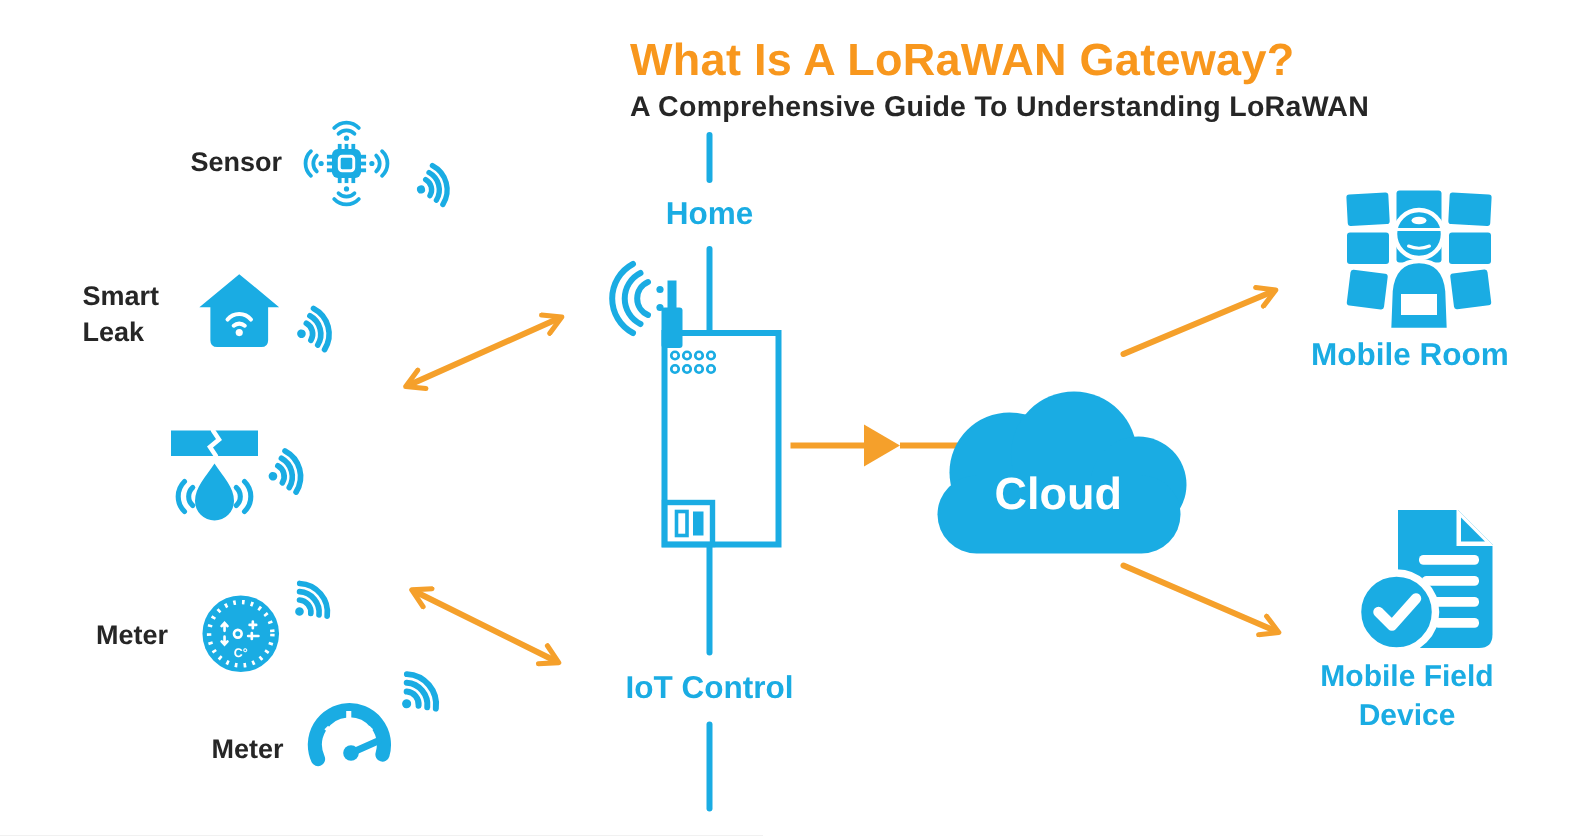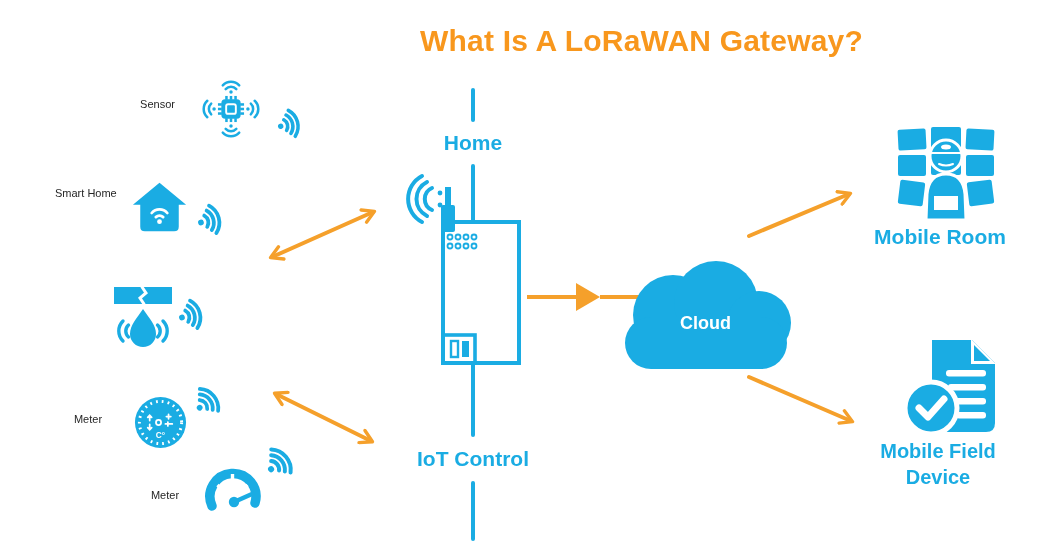--- a/index.html
+++ b/index.html
@@ -11,21 +11,21 @@
   }
   html,body{margin:0;padding:0;background:#e8e8e8;}
   .diagram{
     position:relative;width:1060px;height:557px;background:var(--bg);
     font-family:"Liberation Sans",sans-serif;overflow:hidden;margin:0 auto;
   }
   .abs{position:absolute;}
   .header{right:18px;left:420px;top:24px;}
   .title{color:var(--title-orange);font-size:30px;font-weight:800;letter-spacing:.2px;line-height:1.1;}
   .subtitle{color:var(--text-dark);font-size:19px;font-weight:700;margin-top:4px;letter-spacing:.2px;}
-  .dev-label{color:var(--text-dark);font-weight:400;font-size:11px;line-height:1.32;}
+  .dev-label{color:var(--text-dark);font-weight:700;font-size:18px;line-height:1.32;}
   .blue-label{color:var(--blue);font-weight:800;}
   .center{text-align:center;}
   .vline{width:3.5px;background:var(--blue);border-radius:2px;}
   
   .fb{fill:var(--blue);} .fw{fill:#fff;} .fo{fill:var(--orange);}
   .sb{stroke:var(--blue);fill:none;} .sw{stroke:#fff;fill:none;} .so{stroke:var(--orange);fill:none;}
   svg{display:block;overflow:visible;}
 </style>
 </head>
 <body>
@@ -41,20 +41,21 @@
       <path class="sb" stroke-width="4.2" stroke-linecap="round" d="M14.5 8.8 A15.5 15.5 0 0 1 14.5 31.2"></path>
       <path class="sb" stroke-width="4.2" stroke-linecap="round" d="M18.5 4.2 A21.5 21.5 0 0 1 18.5 35.8"></path>
     </symbol>
   </defs>
 </svg>
 
 <div class="diagram">
 
   <div class="abs header">
     <div class="title">What Is A LoRaWAN Gateway?</div>
+    <div class="subtitle">A Comprehensive Guide To Understanding LoRaWAN</div>
   </div>
 
   <div class="abs dev-label center" style="left:120px;top:97px;width:75px">Sensor</div>
   <svg class="abs" style="left:202px;top:80px" width="58" height="58" viewBox="0 0 60 60">
     <g class="fb">
       <rect x="20" y="20" width="20" height="20" rx="4"></rect>
       <rect x="24" y="16.5" width="2.6" height="4"></rect>
         <rect x="28.7" y="16.5" width="2.6" height="4"></rect>
         <rect x="33.4" y="16.5" width="2.6" height="4"></rect>
       <rect x="24" y="39.5" width="2.6" height="4"></rect>
@@ -88,21 +89,21 @@
         <circle class="fb" cx="30" cy="12.5" r="1.8"></circle>
         <path class="sb" stroke-width="2.6" stroke-linecap="round" d="M24.5 9.5 A7.5 7.5 0 0 1 35.5 9.5"></path>
         <path class="sb" stroke-width="2.6" stroke-linecap="round" d="M21.5 5.5 A11.5 11.5 0 0 1 38.5 5.5"></path>
       </g>
     </g>
   </svg>
   <svg class="abs" style="left:276px;top:106px;transform:rotate(-15deg)" width="34" height="34" viewBox="0 0 40 40">
       <use href="#wifi"></use>
     </svg>
 
-  <div class="abs dev-label" style="left:55px;top:186px;width:70px">Smart Home</div>
+  <div class="abs dev-label" style="left:55px;top:186px;width:70px">Smart Leak</div>
   <svg class="abs" style="left:132px;top:180px" width="55" height="55" viewBox="0 0 60 60">
     <path class="fb" d="M30 3 L59 27 L51 27 L51 51 Q51 56 46 56 L14 56 Q9 56 9 51 L9 27 L1 27 Z"></path>
     <path class="sw" stroke-width="3" stroke-linecap="round" d="M21.5 36 A11 11 0 0 1 38.5 36"></path>
     <path class="sw" stroke-width="3" stroke-linecap="round" d="M26 40.5 A6 6 0 0 1 34 40.5"></path>
     <circle class="fw" cx="30" cy="45.5" r="2.6"></circle>
   </svg>
   <svg class="abs" style="left:196px;top:201px;transform:rotate(-15deg)" width="36" height="36" viewBox="0 0 40 40">
       <use href="#wifi"></use>
     </svg>
 
@@ -199,21 +200,21 @@
   </svg>
 
   <svg class="abs" style="left:613px;top:255px" width="185" height="118" viewBox="0 0 185 118">
     <g class="fb">
       <circle cx="60" cy="60" r="40"></circle>
       <circle cx="103" cy="48" r="42"></circle>
       <circle cx="146" cy="68" r="32"></circle>
       <rect x="12" y="62" width="162" height="52" rx="26"></rect>
     </g>
   </svg>
-  <div class="abs center" style="left:613px;top:313px;width:185px;color:#fff;font-weight:800;font-size:18px">Cloud</div>
+  <div class="abs center" style="left:613px;top:313px;width:185px;color:#fff;font-weight:800;font-size:30px">Cloud</div>
 
   <svg class="abs" style="left:896px;top:124px" width="100" height="98" viewBox="0 0 100 98">
     <g class="fb">
       <rect x="2" y="5" width="28" height="21" rx="2" transform="rotate(-3 16 15)"></rect>
       <rect x="35" y="3" width="30" height="22" rx="2"></rect>
       <rect x="70" y="5" width="28" height="21" rx="2" transform="rotate(3 84 15)"></rect>
       <rect x="2" y="31" width="28" height="21" rx="2"></rect>
       <rect x="35" y="29" width="30" height="22" rx="2"></rect>
       <rect x="70" y="31" width="28" height="21" rx="2"></rect>
       <rect x="3" y="57" width="25" height="24" rx="2" transform="rotate(7 15 69)"></rect>

